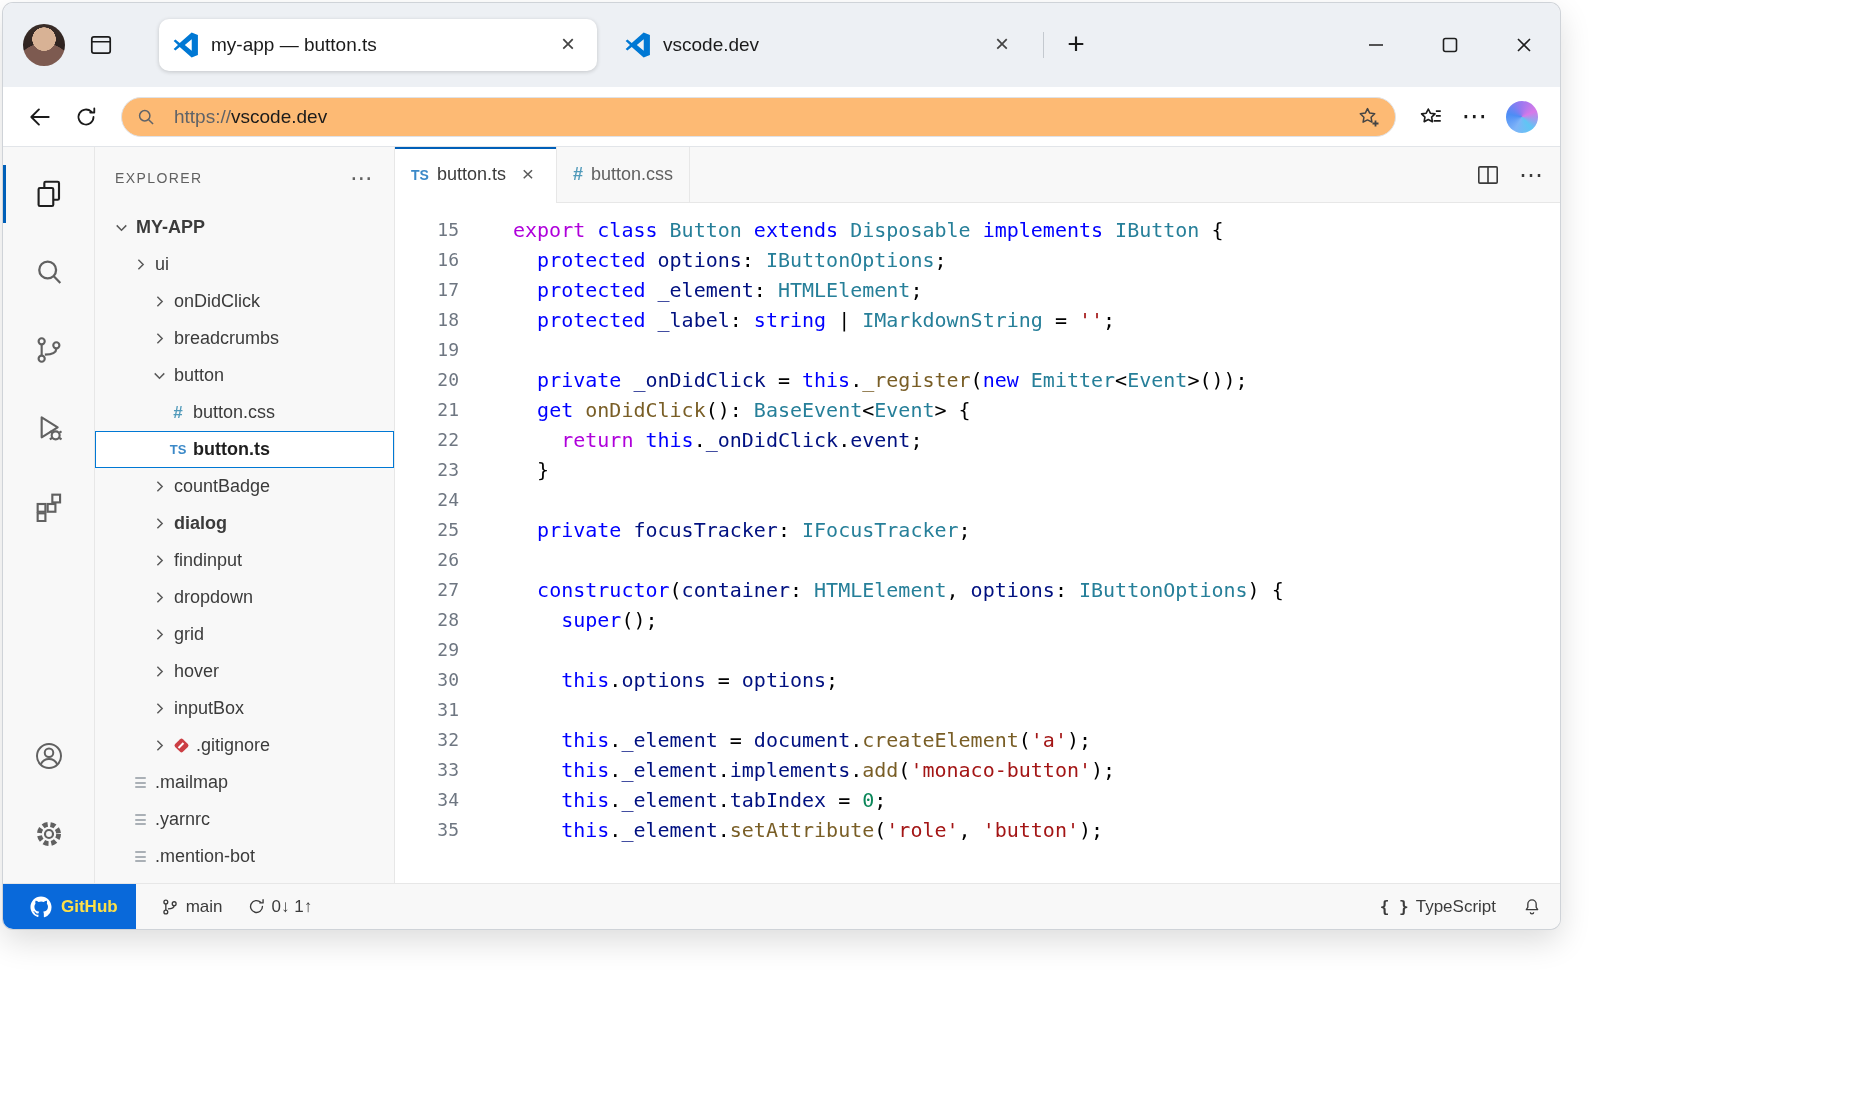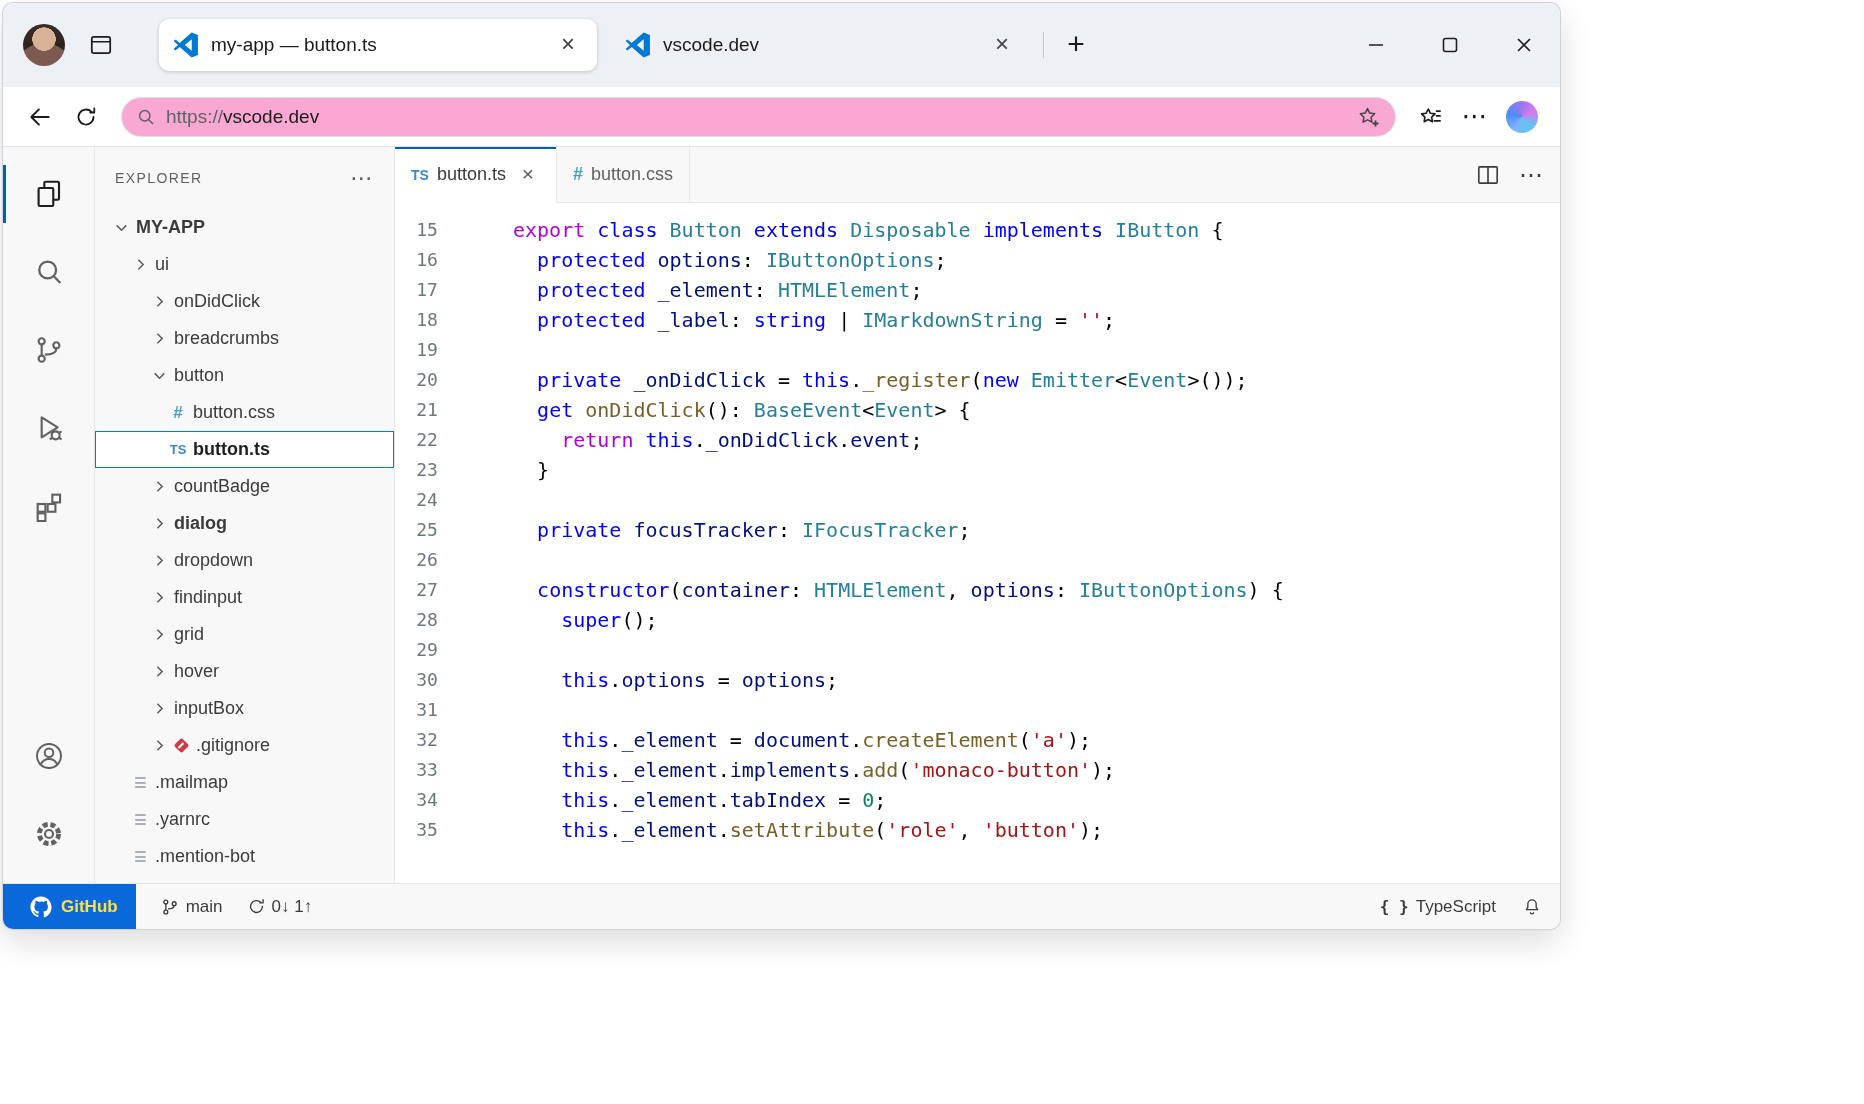--- a/index.html
+++ b/index.html
@@ -28,22 +28,22 @@
   .tab-divider{width:1px;height:26px;background:#c4c9cf;margin:0 12px;flex:none;}
   .newtab{font-size:30px;color:#1b1b1b;width:40px;height:40px;line-height:38px;text-align:center;
     border-radius:8px;cursor:pointer;flex:none;font-weight:300;}
   .win-controls{position:absolute;right:12px;top:0;height:84px;display:flex;align-items:center;}
   .win-btn{width:48px;height:42px;display:flex;align-items:center;justify-content:center;cursor:pointer;margin-left:26px;}
 
   
   .navbar{height:60px;background:var(--toolbar-bg,#fff);border-bottom:1px solid #e2e5e9;display:flex;
     align-items:center;padding:0 14px;flex:none;}
   .nav-btn{width:46px;height:46px;}
-  .urlbar{flex:1;height:40px;border:1.5px solid #dfe2e7;background:#f9a8d4;border-radius:20px;display:flex;
-    align-items:center;padding:0 14px;margin:0 12px;cursor:text;}
+  .urlbar{flex:1;height:40px;border:1.5px solid #dfe2e7;background:#fdba74;border-radius:20px;display:flex;
+    align-items:center;padding:0 14px;margin:0 12px;cursor:text;gap:8px;}
   .url-text{font-size:19px;margin-left:10px;color:#1b1b1b;white-space:nowrap;}
   .url-scheme{color:#5f6368;}
   .url-tail{margin-left:auto;}
   .nav-more{font-size:26px;color:#1b1b1b;width:42px;height:42px;line-height:40px;text-align:center;letter-spacing:1px;}
   .copilot{width:32px;height:32px;border-radius:50%;margin:0 8px 0 10px;cursor:pointer;flex:none;
     background:conic-gradient(from 210deg,#7fb4f8,#4c8df5,#9a78f0,#d879e8,#5fc6f4,#7fb4f8);}
 
   
   .main{flex:1;display:flex;min-height:0;}
   .activitybar{width:92px;background:var(--panel-bg,#f8f8f8);border-right:1px solid var(--border,#e7e7e7);
@@ -86,21 +86,21 @@
   .etab-icon.ts{color:var(--ts-icon,#3b89c8);font-size:14px;}
   .etab-icon.css{color:var(--css-icon,#519aba);font-size:18px;}
   .etab-close{font-size:21px;color:#5a5a5a;margin-left:10px;width:24px;height:24px;line-height:22px;
     text-align:center;border-radius:5px;}
   .tab-actions{margin-left:auto;display:flex;align-items:center;padding-right:16px;color:#3b3b3b;}
   .ed-more{font-size:24px;margin-left:18px;letter-spacing:1px;cursor:pointer;color:#3b3b3b;}
 
   .editor-body{flex:1;overflow:hidden;padding-top:12px;background:var(--editor-bg,#fff);
     font-family:"DejaVu Sans Mono","Liberation Mono",monospace;}
   .code-line{display:flex;height:30px;line-height:30px;font-size:20px;cursor:text;}
-  .ln{width:64px;text-align:center;color:var(--line-number,#6e7681);flex:none;font-size:18px;}
+  .ln{width:64px;text-align:right;color:var(--line-number,#6e7681);flex:none;font-size:18px;}
   .lc{padding-left:54px;white-space:pre;color:var(--tok-plain,#000);}
   .tk-k{color:var(--tok-keyword,#0000ff);} .tk-c{color:var(--tok-control,#af00db);}
   .tk-t{color:var(--tok-type,#267f99);}   .tk-v{color:var(--tok-variable,#001080);}
   .tk-f{color:var(--tok-function,#795e26);} .tk-s{color:var(--tok-string,#a31515);}
   .tk-n{color:var(--tok-number,#098658);} .tk-p{color:var(--tok-plain,#000);}
 
   
   .statusbar{height:46px;background:var(--panel-bg,#f8f8f8);border-top:1px solid var(--border,#e7e7e7);
     display:flex;align-items:center;font-size:17px;color:#3b3b3b;flex:none;}
   .remote{height:100%;background:var(--remote-badge-bg,#0969da);color:#fde047;display:flex;align-items:center;
@@ -325,29 +325,29 @@
               </svg>
             </span>
             <span class="tlabel">dialog</span>
           </div>
           <div class="tree-row" style="padding-left: 52px;">
             <span class="twisty">
               <svg width="17" height="17" viewBox="0 0 16 16">
                 <path d="M6 3.5l4.5 4.5L6 12.5" fill="none" stroke="#5a5a5a" stroke-width="1.4"></path>
               </svg>
             </span>
+            <span class="tlabel">findinput</span>
+          </div>
+          <div class="tree-row" style="padding-left: 52px;">
+            <span class="twisty">
+              <svg width="17" height="17" viewBox="0 0 16 16">
+                <path d="M6 3.5l4.5 4.5L6 12.5" fill="none" stroke="#5a5a5a" stroke-width="1.4"></path>
+              </svg>
+            </span>
             <span class="tlabel">dropdown</span>
-          </div>
-          <div class="tree-row" style="padding-left: 52px;">
-            <span class="twisty">
-              <svg width="17" height="17" viewBox="0 0 16 16">
-                <path d="M6 3.5l4.5 4.5L6 12.5" fill="none" stroke="#5a5a5a" stroke-width="1.4"></path>
-              </svg>
-            </span>
-            <span class="tlabel">findinput</span>
           </div>
           <div class="tree-row" style="padding-left: 52px;">
             <span class="twisty">
               <svg width="17" height="17" viewBox="0 0 16 16">
                 <path d="M6 3.5l4.5 4.5L6 12.5" fill="none" stroke="#5a5a5a" stroke-width="1.4"></path>
               </svg>
             </span>
             <span class="tlabel">grid</span>
           </div>
           <div class="tree-row" style="padding-left: 52px;">

